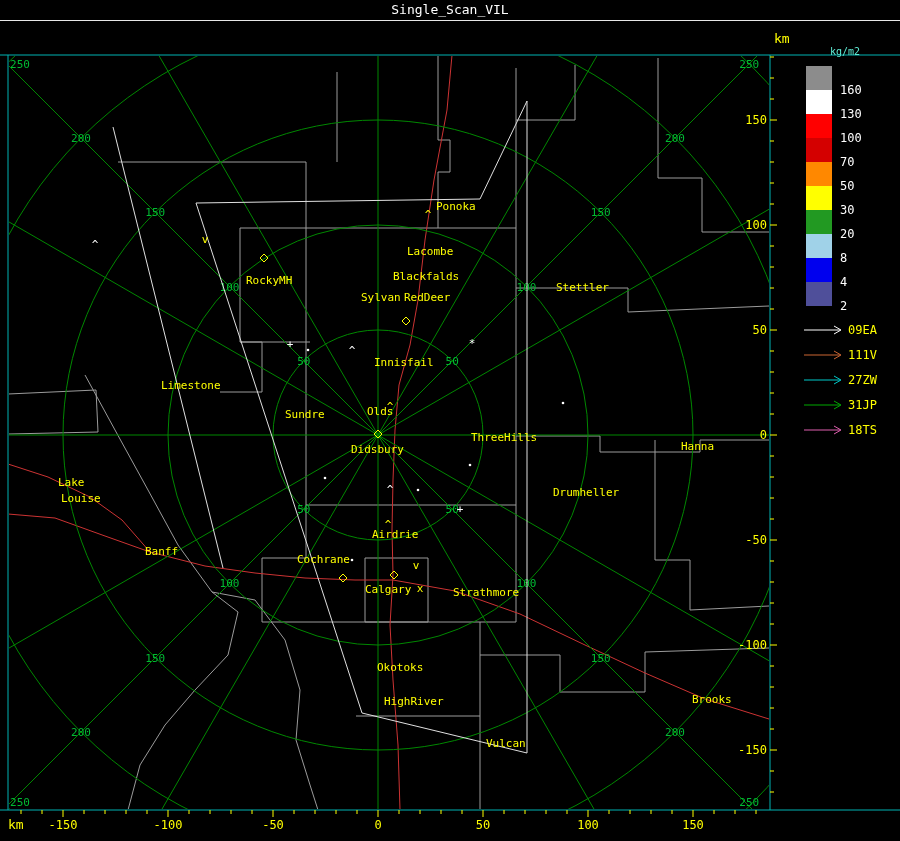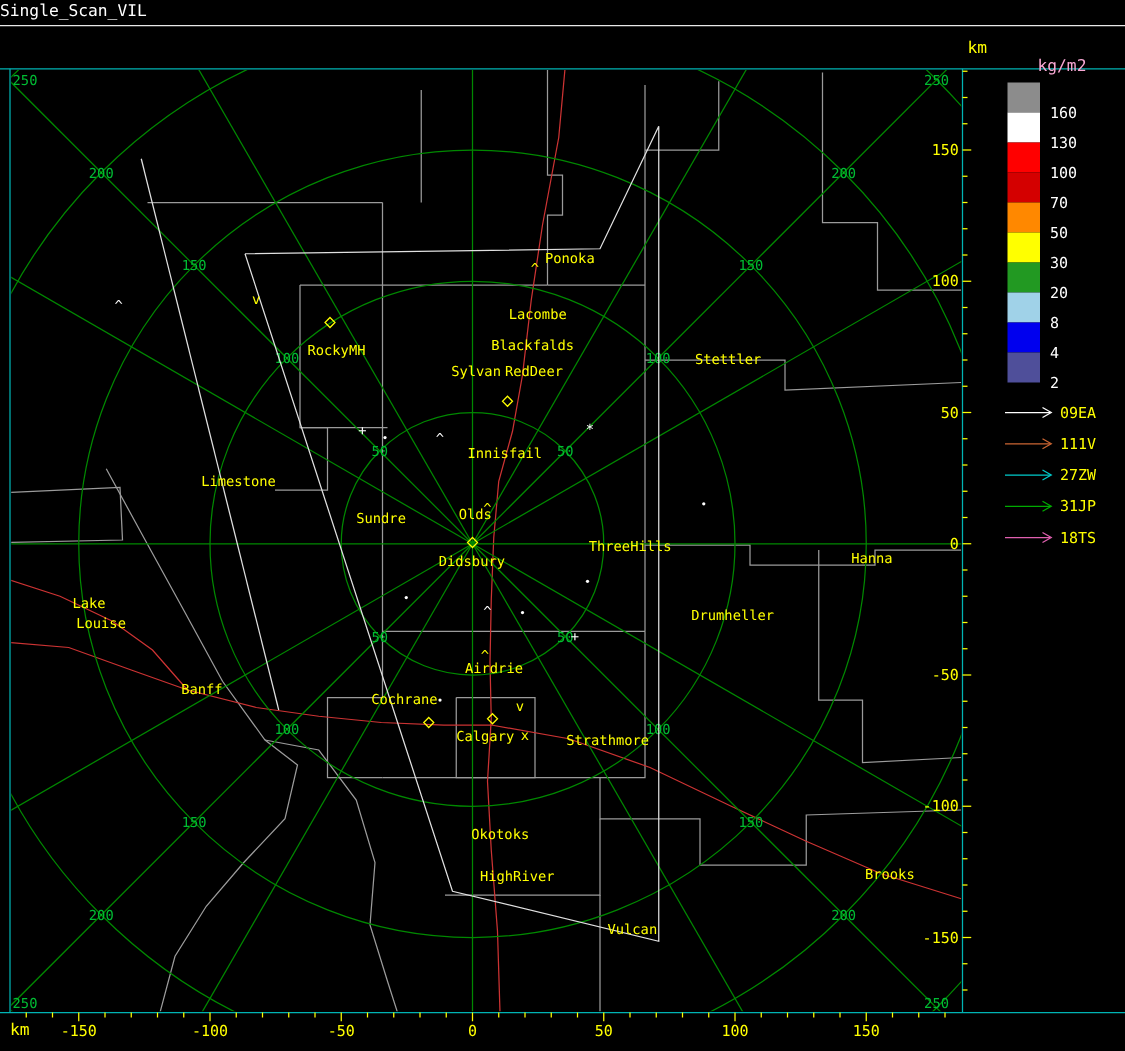--- a/index.html
+++ b/index.html
@@ -1,23 +1,23 @@
 <!DOCTYPE html>
 <html><head>
 <meta charset="utf-8">
 <style>
   html,body{margin:0;padding:0;background:#000;}
   .screen{position:relative;width:900px;height:841px;background:#000;overflow:hidden;
           font-family:"DejaVu Sans Mono","Liberation Mono",monospace;}
   .titlebar{position:absolute;left:0;top:0;width:900px;height:20px;border-bottom:1px solid #e8e8e8;
-            color:#ffffff;font-size:13px;line-height:19px;text-align:left;}
+            color:#ffffff;font-size:13px;line-height:19px;text-align:center;}
   .timestamp{position:absolute;left:8px;top:31px;color:#ffff00;font-size:13px;white-space:pre;}
   .km-right{position:absolute;left:774px;top:31px;color:#ffff00;font-size:13px;}
   .km-bottom{position:absolute;left:8px;top:817px;color:#ffff00;font-size:13px;}
-  .legend-units{position:absolute;left:830px;top:46px;color:#f9a8d4;font-size:13px;text-align:right;}
+  .legend-units{position:absolute;left:830px;top:46px;color:#5eead4;font-size:10px;text-align:right;}
   svg.map{position:absolute;left:0;top:0;}
   text{font-family:"DejaVu Sans Mono","Liberation Mono",monospace;}
 </style>
 </head>
 <body>
 
 <div class="screen">
   <svg class="map" id="radar-svg" width="900" height="841">
       <defs>
         <clipPath id="mc">

